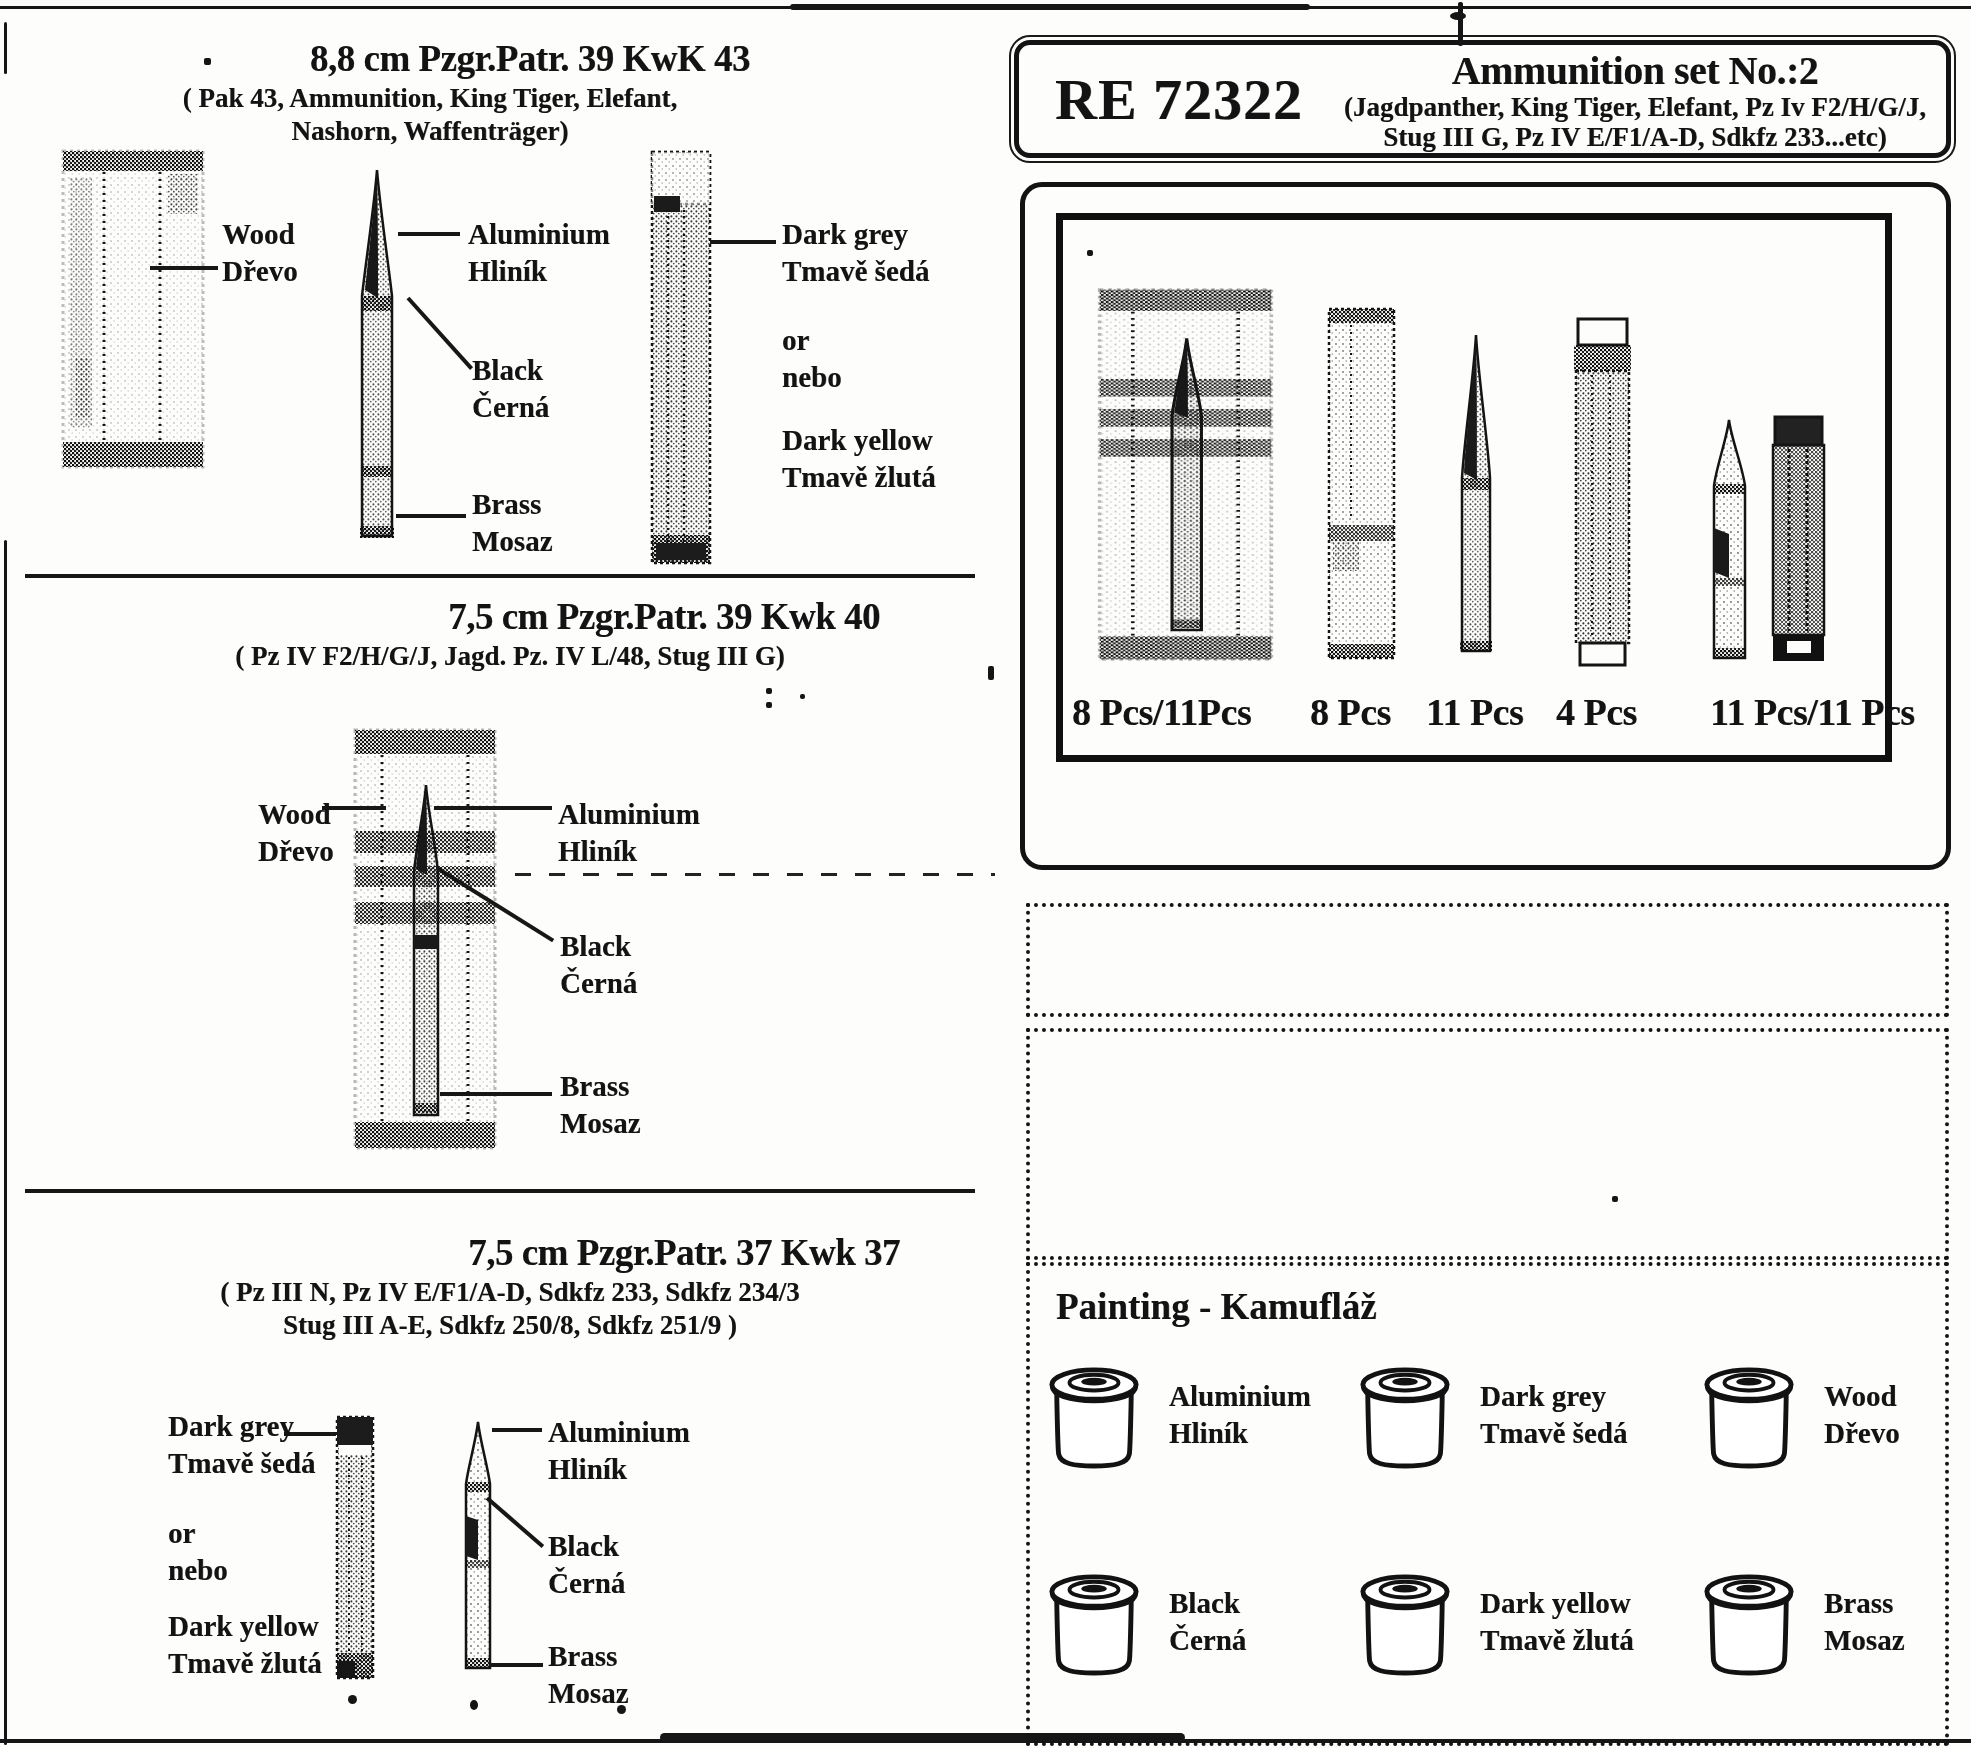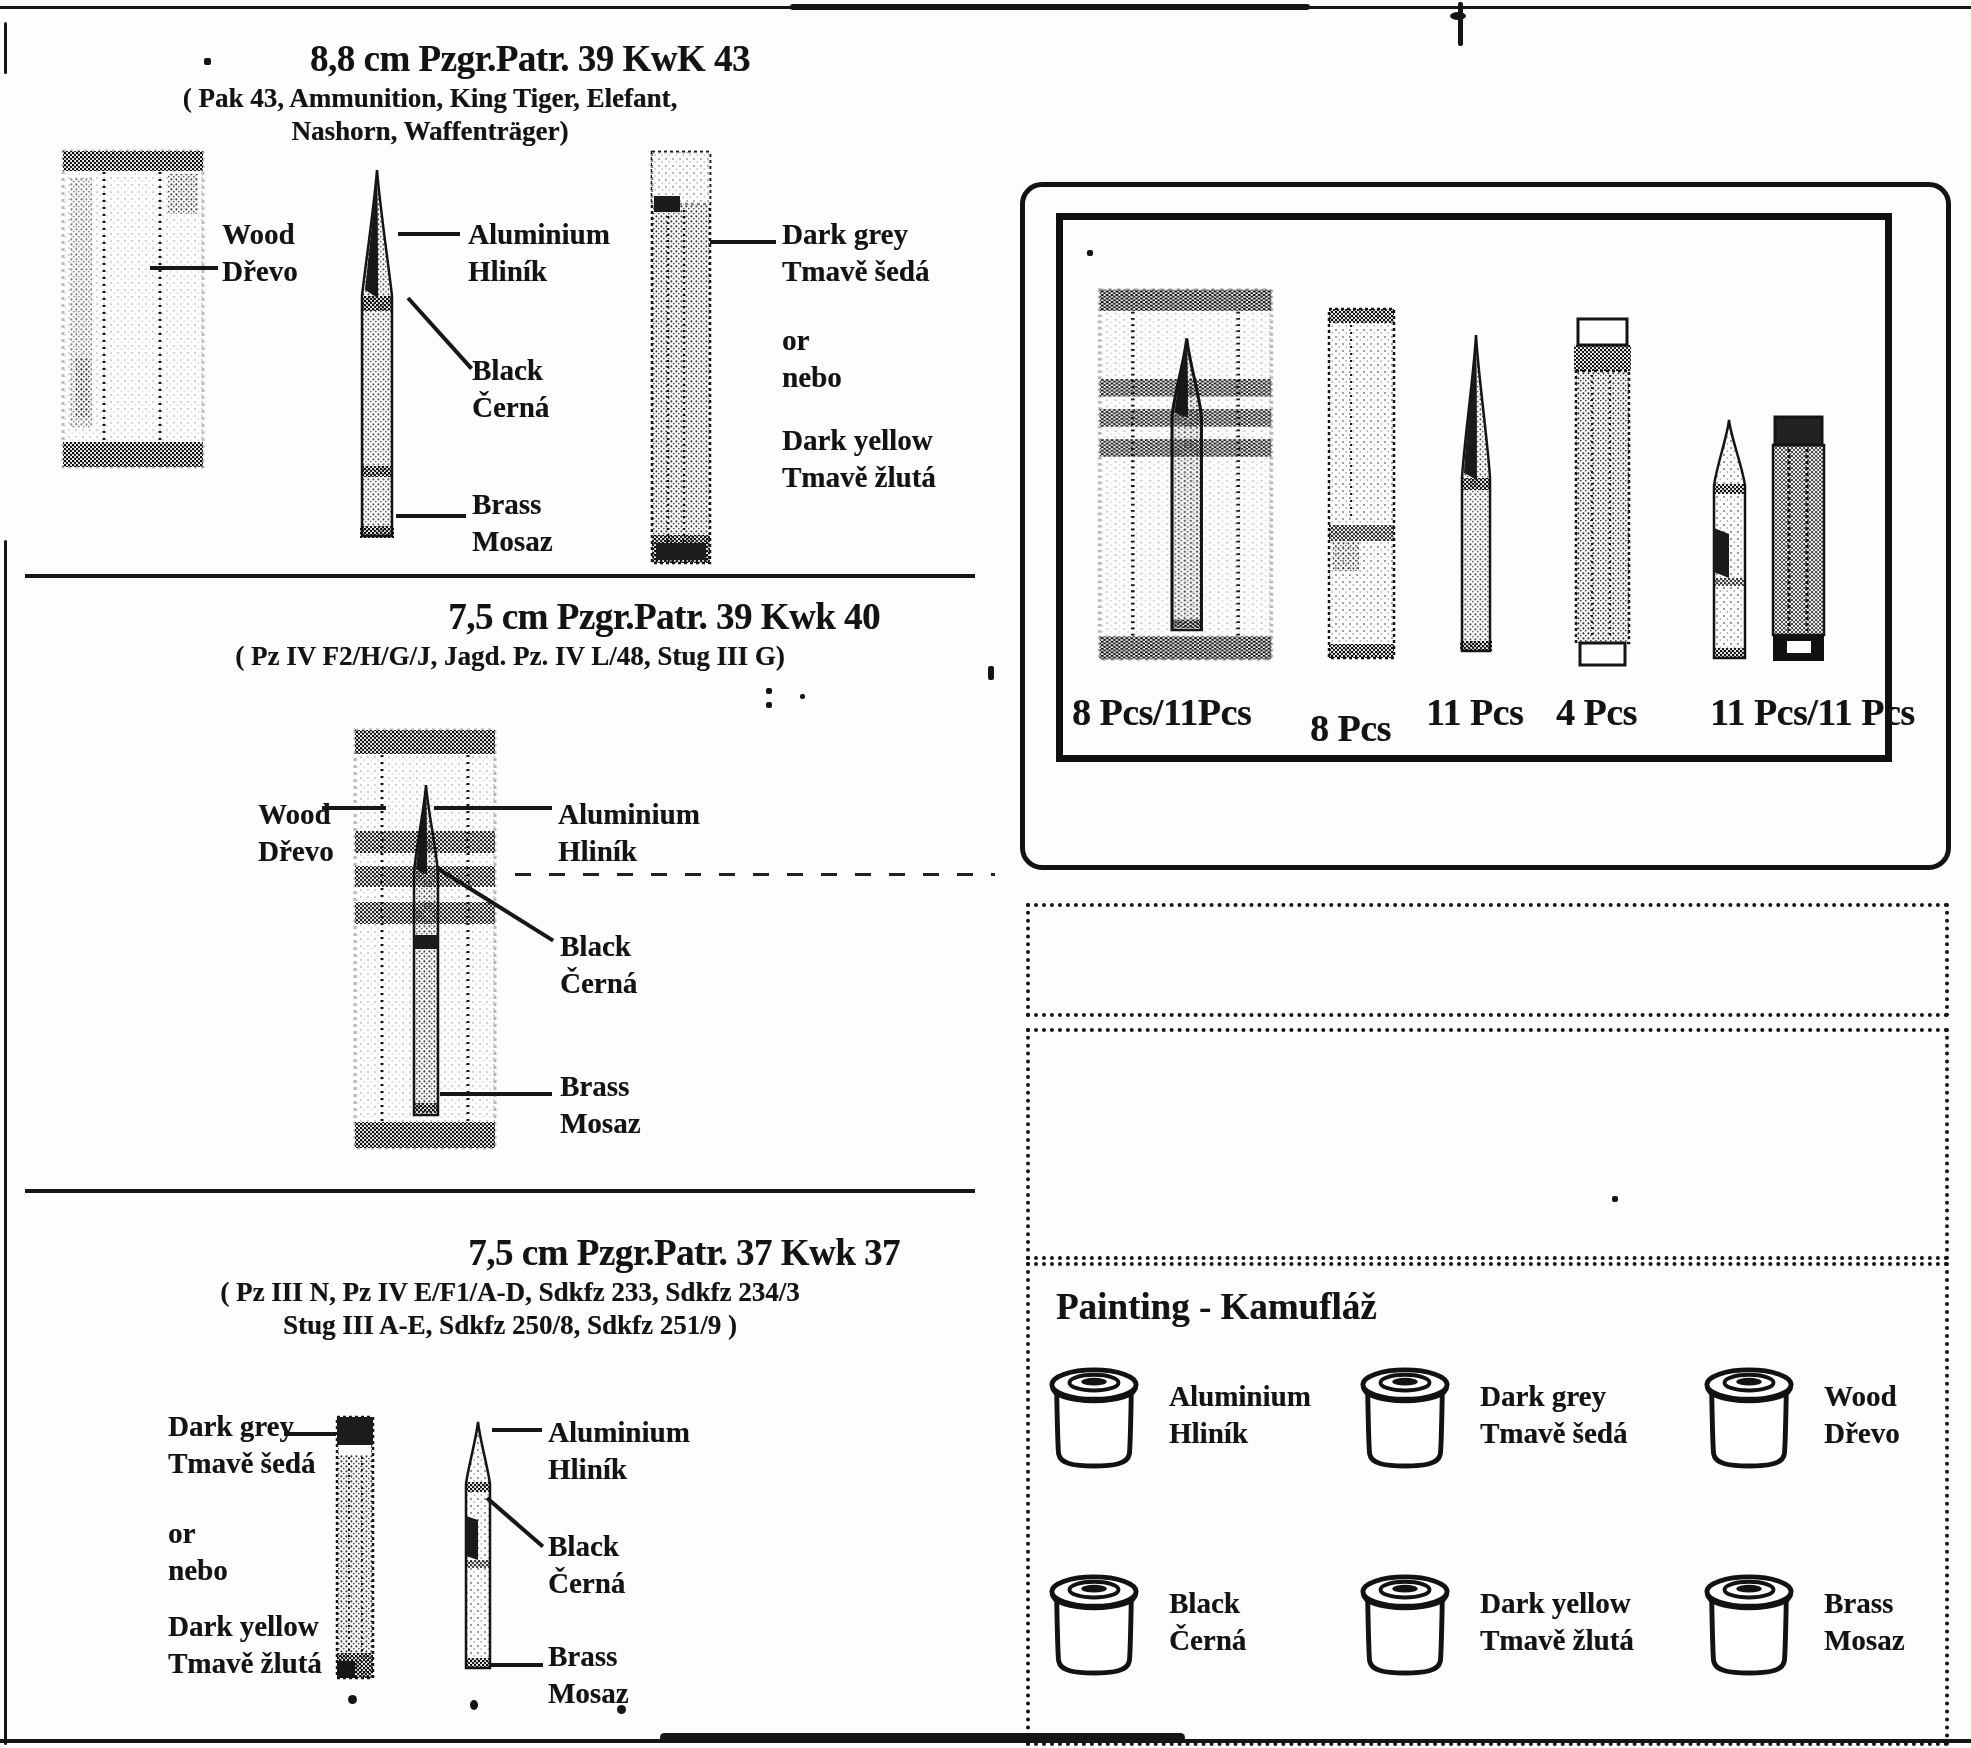--- a/index.html
+++ b/index.html
@@ -238,20 +238,28 @@
     <div>Black</div>
     <div>Černá</div>
   </div>
 
   <div class="ln" style="left:489px;top:1663px;width:54px;"></div>
   <div class="lblstack ink" style="left:548px;top:1638px;">
     <div>Brass</div>
     <div>Mosaz</div>
   </div>
 
+  <div class="abs" style="left:1014px;top:40px;width:927px;height:108px;border:5px solid #131313;border-radius:16px;outline:2px solid #1a1a1a;outline-offset:3px;">
+    <div class="abs ink hdrcode" style="left:36px;top:24px;">RE 72322</div>
+    <div class="abs" style="left:316px;top:5px;width:600px;">
+      <div class="hdrtitle ink">Ammunition set No.:2</div>
+      <div class="hdrsub ink">(Jagdpanther, King Tiger, Elefant, Pz Iv F2/H/G/J,</div>
+      <div class="hdrsub ink">Stug III G, Pz IV E/F1/A-D, Sdkfz 233...etc)</div>
+    </div>
+  </div>
 
   <div class="abs" style="left:1020px;top:182px;width:921px;height:678px;border:5px solid #131313;border-radius:22px;"></div>
   <div class="abs" style="left:1056px;top:213px;width:822px;height:535px;border:7px solid #101010;"></div>
 
   <svg class="abs" style="left:1096px;top:287px;" width="179" height="375" viewBox="0 0 146 424" preserveAspectRatio="none">
     <rect x="3" y="3" width="140" height="418" fill="url(#stipA)" opacity="0.3" stroke="#1a1a1a" stroke-width="3" stroke-dasharray="3 4"></rect>
     <rect x="3" y="3" width="140" height="24" fill="url(#stipC)"></rect>
     <rect x="3" y="395" width="140" height="26" fill="url(#stipC)"></rect>
     <line x1="30" y1="28" x2="30" y2="394" stroke="#161616" stroke-width="3" stroke-dasharray="2 5"></line>
     <line x1="116" y1="28" x2="116" y2="394" stroke="#161616" stroke-width="3" stroke-dasharray="2 5"></line>
@@ -301,21 +309,21 @@
   <svg class="abs" style="left:1771px;top:415px;" width="55" height="248" viewBox="0 0 55 248">
     <rect x="4" y="2" width="47" height="28" fill="#222" stroke="#141414" stroke-width="3"></rect>
     <rect x="2" y="30" width="51" height="190" fill="url(#stipC)" fill-opacity="0.75" stroke="#141414" stroke-width="2.5"></rect>
     <line x1="18" y1="34" x2="18" y2="216" stroke="#0d0d0d" stroke-width="3" stroke-dasharray="3 3"></line>
     <line x1="36" y1="34" x2="36" y2="216" stroke="#0d0d0d" stroke-width="3" stroke-dasharray="3 3"></line>
     <rect x="2" y="220" width="51" height="26" fill="#111"></rect>
     <rect x="16" y="226" width="24" height="12" fill="#fdfdfb"></rect>
   </svg>
 
   <div class="qty ink" style="left:1072px;top:690px;">8 Pcs/11Pcs</div>
-  <div class="qty ink" style="left:1310px;top:690px;margin-top:16px;">8 Pcs</div>
+  <div class="qty ink" style="left:1310px;top:690px;">8 Pcs</div>
   <div class="qty ink" style="left:1426px;top:690px;">11 Pcs</div>
   <div class="qty ink" style="left:1556px;top:690px;">4 Pcs</div>
   <div class="qty ink" style="left:1666px;top:690px;margin-left:44px;">11 Pcs/11 Pcs</div>
 
   <div class="dotbox" style="left:1026px;top:903px;width:915px;height:106px;"></div>
   <div class="dotbox" style="left:1026px;top:1028px;width:915px;height:224px;"></div>
 
   <div class="dotbox" style="left:1026px;top:1262px;width:915px;height:476px;"></div>
   <div class="abs ink painttitle" style="left:1056px;top:1288px;">Painting - Kamufláž</div>
 

